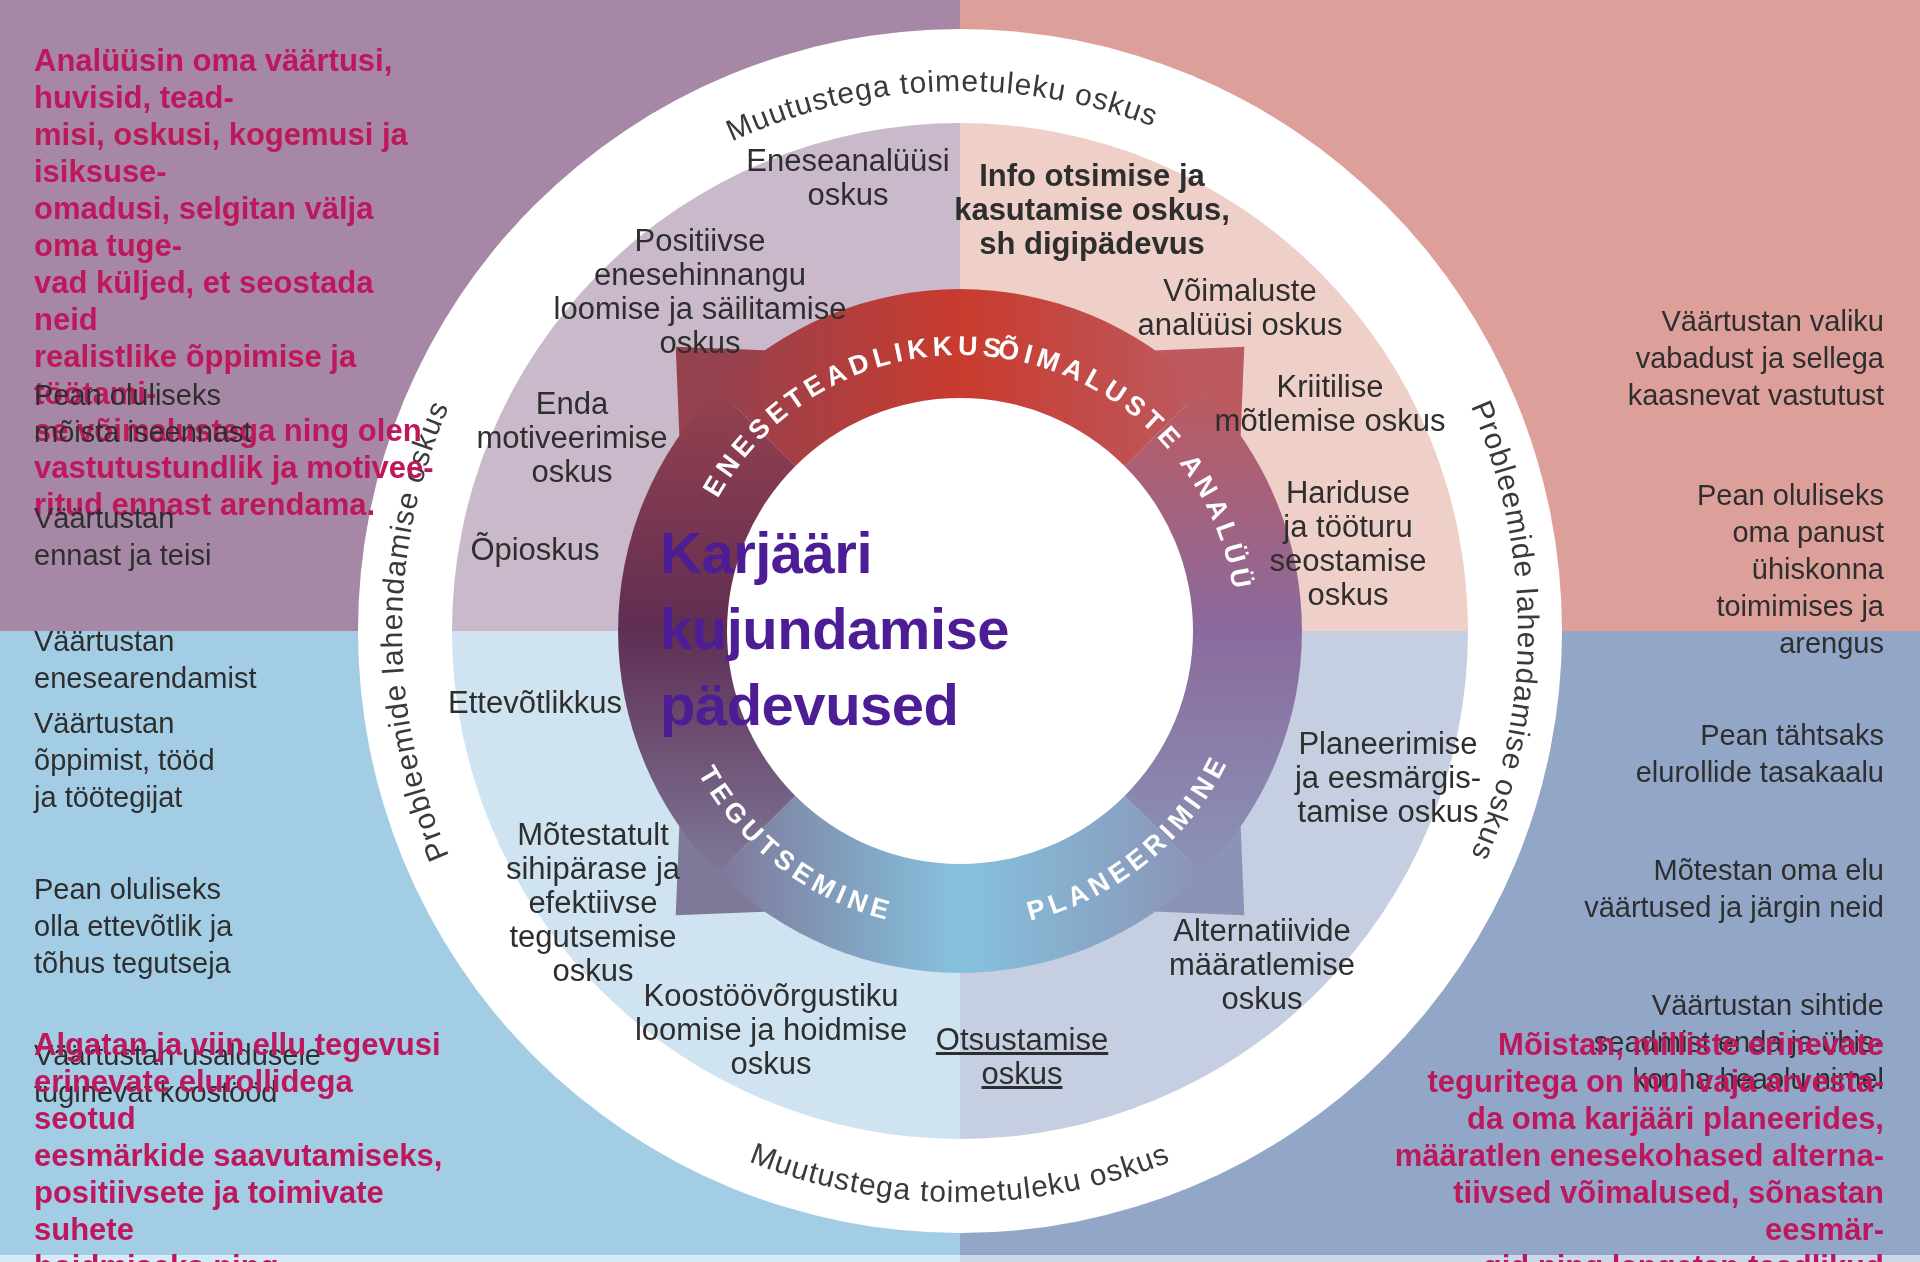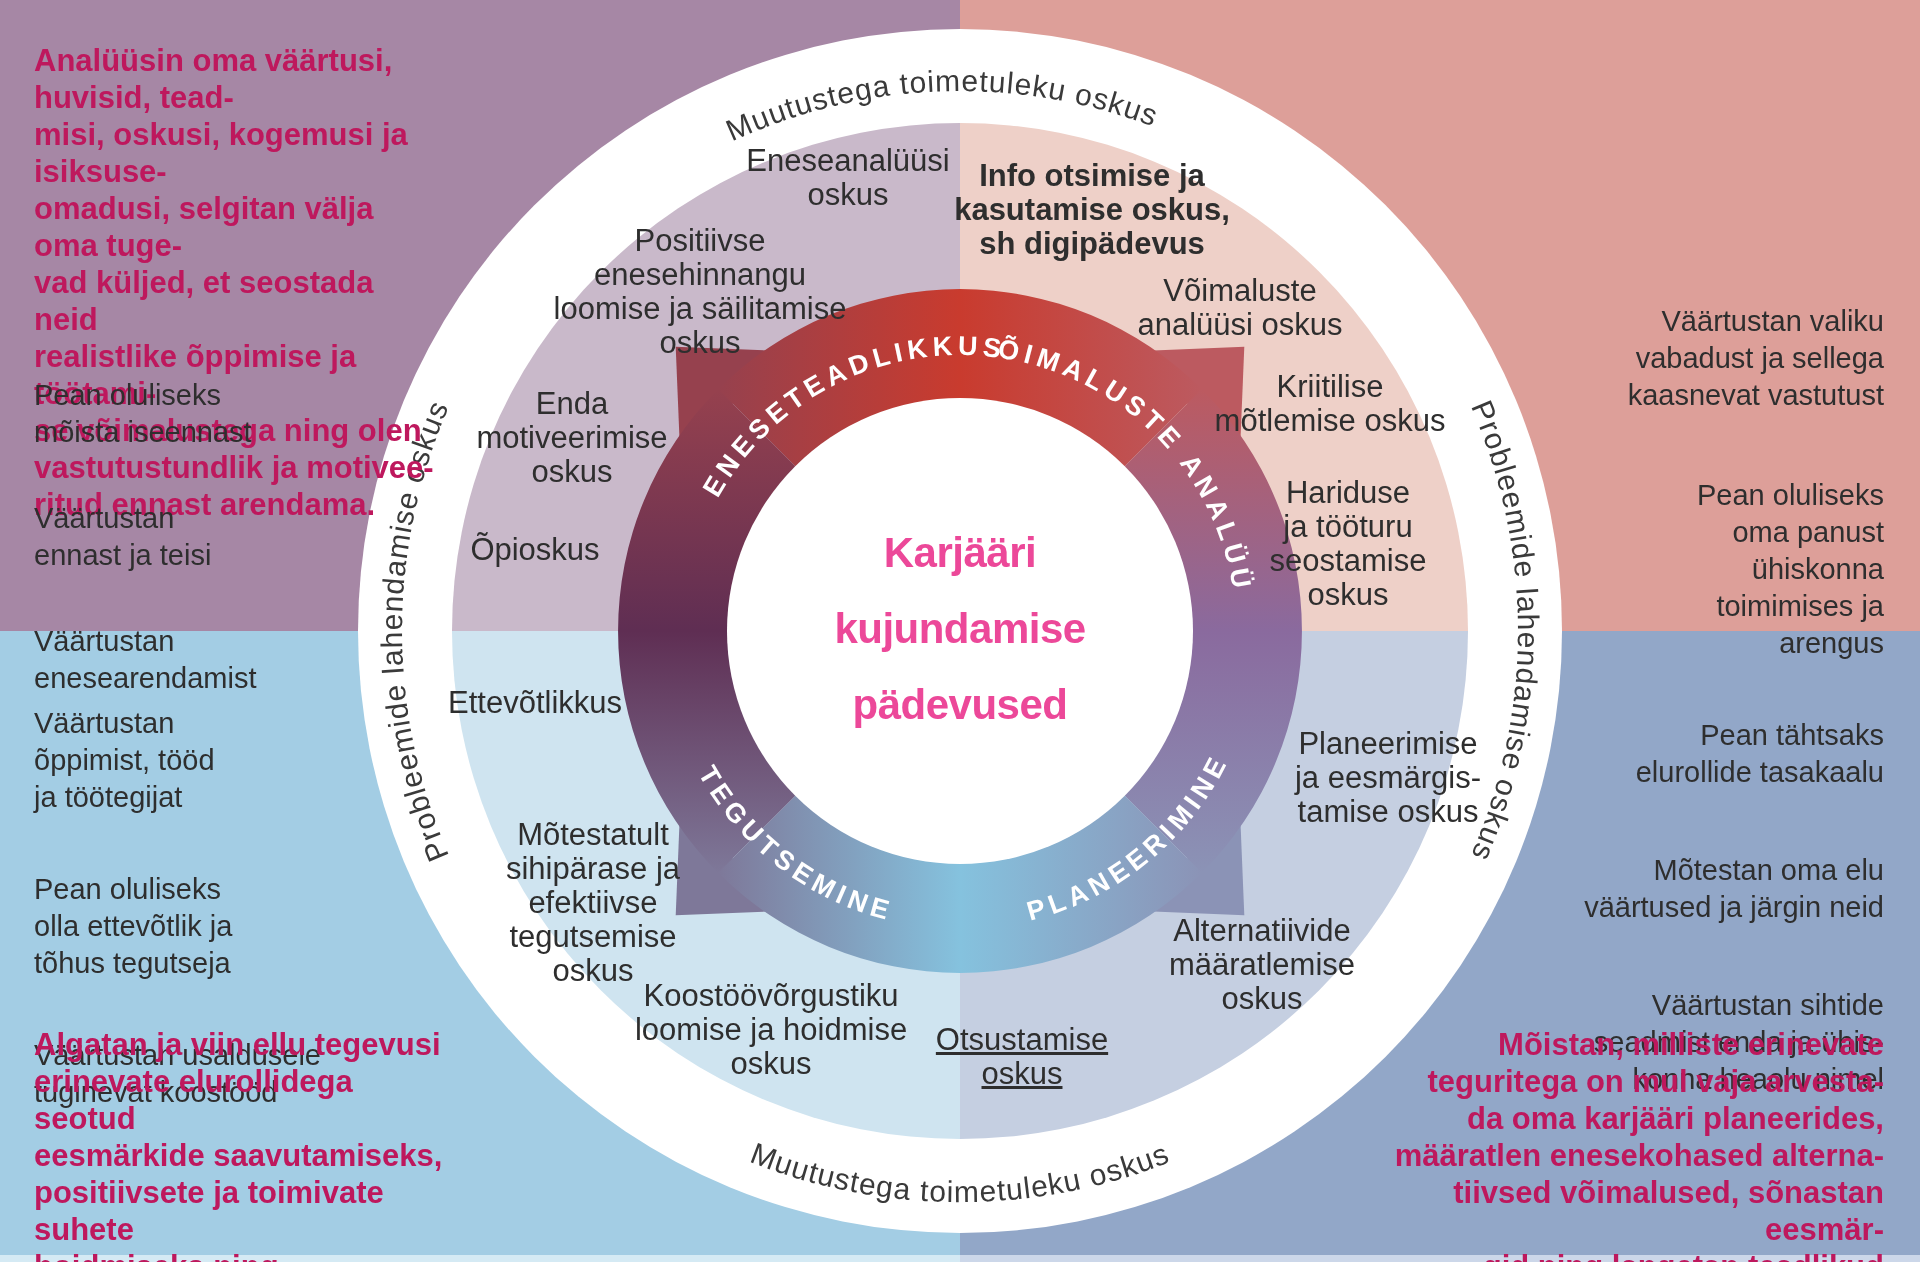--- a/index.html
+++ b/index.html
@@ -23,22 +23,22 @@
   .vlist   { font-size:29px; line-height:37px; }
   .vitem   { margin-bottom:12px; }
   .left-al  { text-align:left; }
   .right-al { text-align:right; }
   .skill {
     position:absolute; transform:translate(-50%,-50%);
     font-size:31px; line-height:34px; text-align:center; white-space:pre-line;
   }
   #wheel-title {
     position:absolute; left:960px; top:629px; transform:translate(-50%,-50%);
-    font-size:42px; line-height:76px; font-weight:bold; color:#ec4899;
-    text-align:center; white-space:pre-line; letter-spacing:-0.5px; width:600px;
+    font-size:58px; line-height:76px; font-weight:bold; color:#4c1d95;
+    white-space:pre-line; letter-spacing:-0.5px; width:600px;
   }
   .band-text  { font-size:30px; letter-spacing:1px; fill:#3a3a3a; }
   .ring-label { font-size:27px; font-weight:bold; letter-spacing:5px; fill:#ffffff; }
 </style>
 </head>
 <body>
 
 <div id="stage">
 
   <div class="quad" id="quad-tl"></div>

